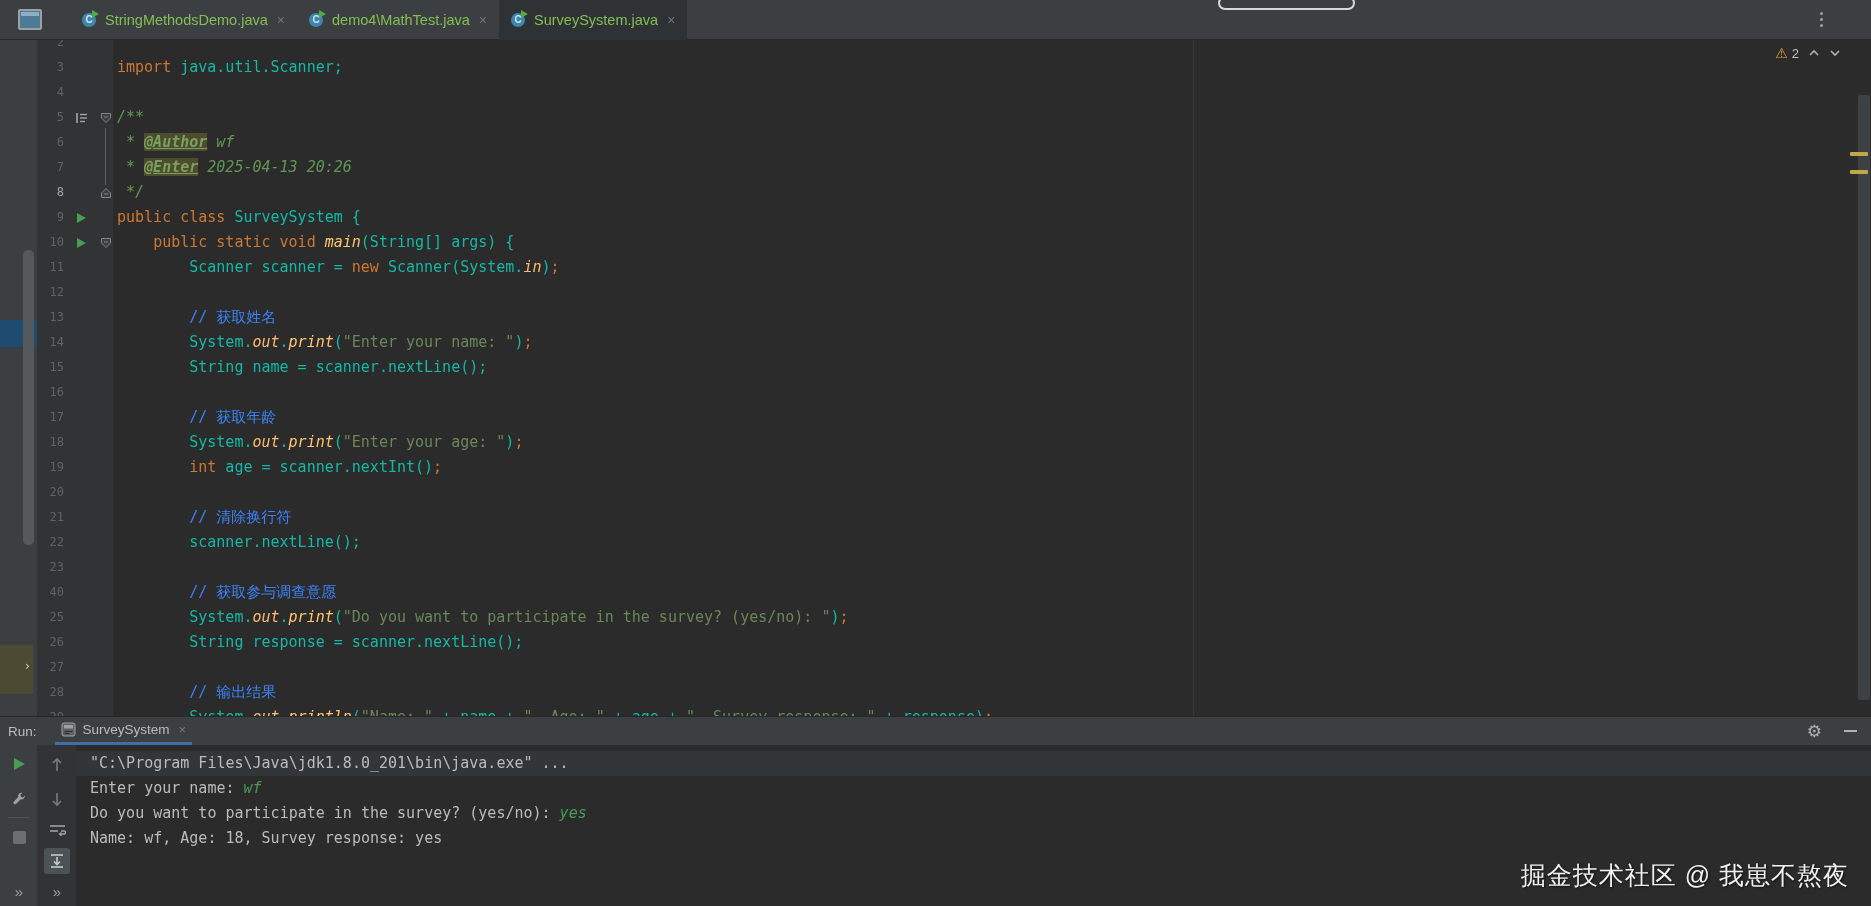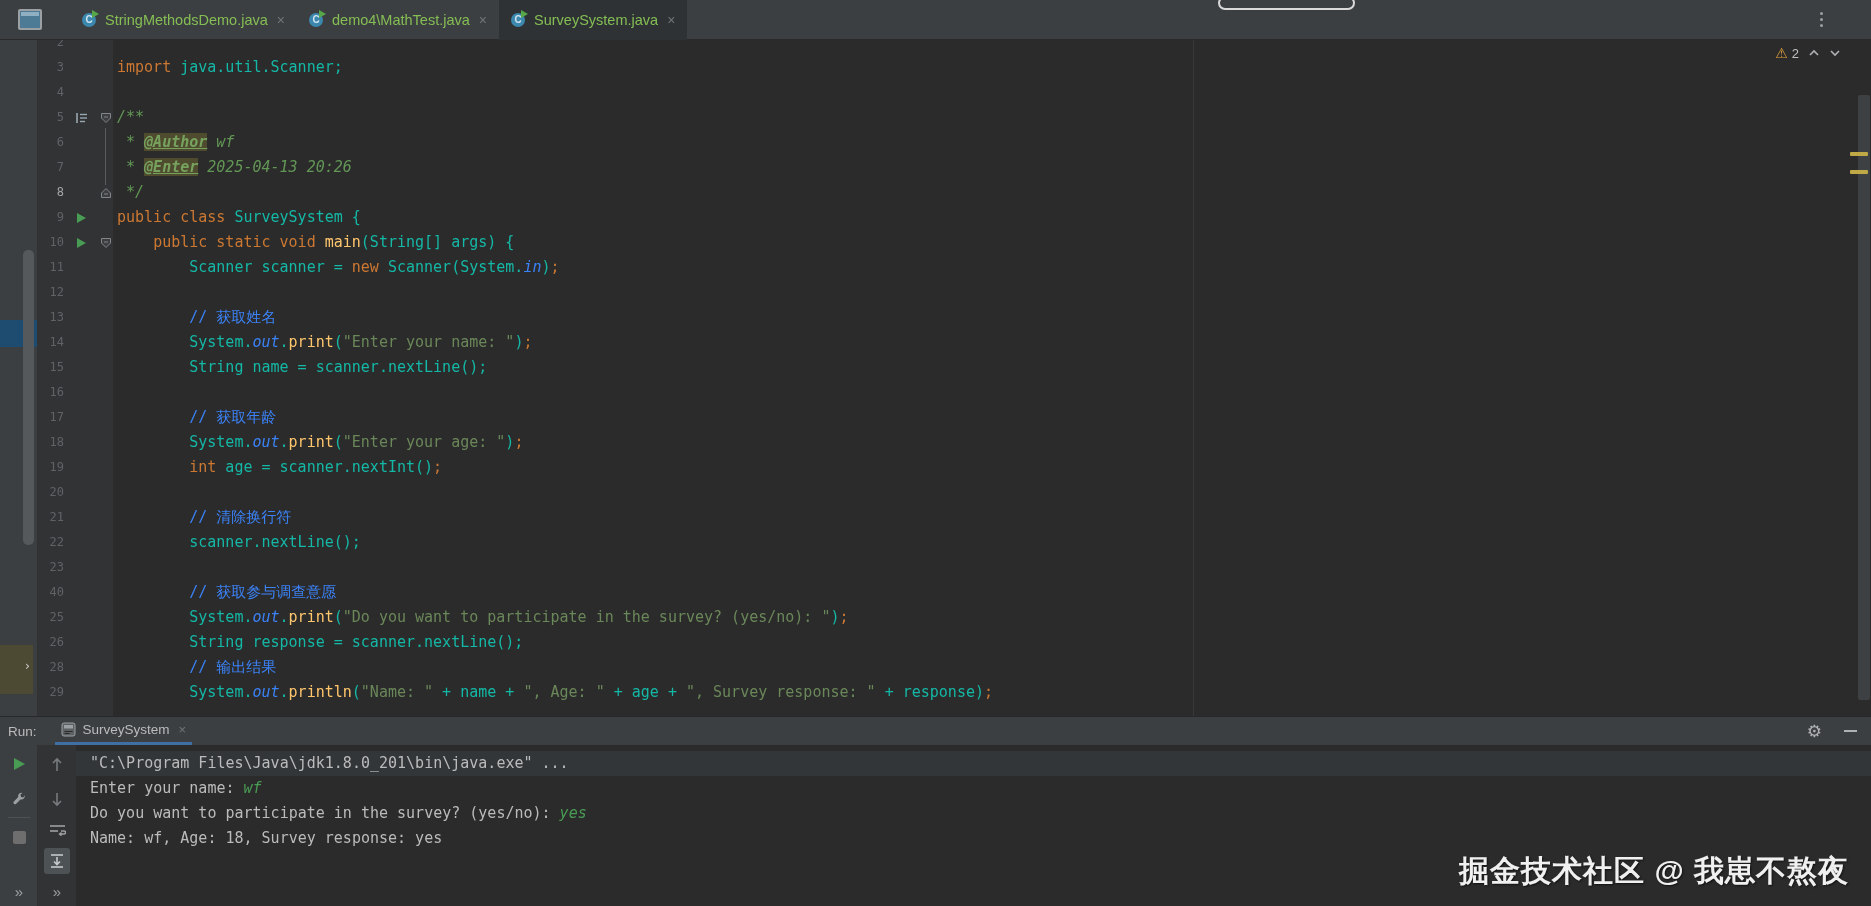--- a/index.html
+++ b/index.html
@@ -36,21 +36,21 @@
   #rows{position:absolute;left:0;top:-10px;right:14px;}
   .crow{display:flex;height:25px;line-height:25px;font-size:15px;white-space:pre;}
   .ln{width:26px;flex:0 0 auto;text-align:right;color:#606366;font-size:12px;}
   .ln.caret{color:#a4a6a8;}
   .gic{width:34px;flex:0 0 auto;display:flex;align-items:center;justify-content:center;}
   .fic{width:15px;flex:0 0 auto;display:flex;align-items:center;justify-content:center;}
   .cde{flex:1;padding-left:4px;}
   .tk-kw{color:#CC7832;} .tk-pl{color:#14b8a6;} .tk-st{color:#6A8759;} .tk-cm{color:#3b82f6;}
   .tk-doc{color:#629755;font-style:italic;}
   .tk-tag{color:#77a25e;font-style:italic;font-weight:bold;text-decoration:underline;background:#4E4B2E;}
-  .tk-fld{color:#3b82f6;font-style:italic;} .tk-mth{color:#FFC66D;} .tk-sem{color:#CC7832;}
+  .tk-fld{color:#fdba74;font-style:italic;} .tk-mth{color:#FFC66D;font-style:italic;} .tk-sem{color:#CC7832;}
   #fold-line{position:absolute;left:67px;top:88px;width:1px;height:57px;background:#5a5d5f;}
   #margin-guide{position:absolute;left:1155px;top:0;width:1px;height:100%;background:#383838;}
   #warnwidget{position:absolute;right:30px;top:5px;display:flex;align-items:center;gap:9px;
               font-family:"Liberation Sans",sans-serif;}
   #warnwidget .tri{color:#E8A33D;font-size:14px;}
   #warnwidget .cnt{color:#bfc1c3;font-size:13px;margin-left:-5px;}
   #scrollbar{position:absolute;right:0;top:0;width:14px;height:100%;}
   #sb-thumb{position:absolute;left:1px;top:55px;width:12px;height:605px;background:#3d4143;border-radius:2px;}
   .sb-mark{position:absolute;right:3px;width:18px;height:4px;background:#BFA846;border-radius:1px;}
   
@@ -71,21 +71,21 @@
   .ticon{position:absolute;left:0;width:38px;text-align:center;}
   .chev{color:#9da0a2;font-size:15px;font-family:"Liberation Sans",sans-serif;}
   #divider1{position:absolute;left:8px;top:72px;width:22px;height:1px;background:#515151;}
   #stopsq{width:13px;height:13px;background:#6e6e6e;border-radius:2px;margin:0 auto;}
   #scrollend{position:absolute;left:6px;top:103px;width:26px;height:26px;background:#4D5254;border-radius:3px;}
   #cout{position:absolute;left:76px;top:6px;right:0;}
   .krow{height:25px;line-height:25px;font-size:15px;white-space:pre;padding-left:14px;}
   .krow.band{background:#333639;}
   .ck-pl{color:#BBBBBB;} .ck-inp{color:#499C54;font-style:italic;}
   
-  #watermark{position:absolute;right:22px;bottom:14px;color:#f0f0f0;font-weight:bold;font-size:30px;
+  #watermark{position:absolute;right:22px;bottom:14px;color:#f0f0f0;font-weight:normal;font-size:25px;
              font-family:"Liberation Sans",sans-serif;letter-spacing:1px;text-shadow:1px 1px 2px rgba(0,0,0,.6);}
   svg{display:block;}
 </style>
 </head>
 <body>
 
 <div id="app">
 
   <div id="tabbar">
     <div class="winicon"></div>
@@ -169,20 +169,21 @@
         <div class="crow"><span class="ln">17</span><span class="gic"></span><span class="fic"></span><span class="cde"><span class="tk-cm">        // 获取年龄</span></span></div>
         <div class="crow"><span class="ln">18</span><span class="gic"></span><span class="fic"></span><span class="cde"><span class="tk-pl">        System.</span><span class="tk-fld">out</span><span class="tk-pl">.</span><span class="tk-mth">print</span><span class="tk-pl">(</span><span class="tk-st">"Enter your age: "</span><span class="tk-pl">)</span><span class="tk-sem">;</span></span></div>
         <div class="crow"><span class="ln">19</span><span class="gic"></span><span class="fic"></span><span class="cde"><span class="tk-pl">        </span><span class="tk-kw">int</span><span class="tk-pl"> age = scanner.nextInt()</span><span class="tk-sem">;</span></span></div>
         <div class="crow"><span class="ln">20</span><span class="gic"></span><span class="fic"></span><span class="cde"></span></div>
         <div class="crow"><span class="ln">21</span><span class="gic"></span><span class="fic"></span><span class="cde"><span class="tk-cm">        // 清除换行符</span></span></div>
         <div class="crow"><span class="ln">22</span><span class="gic"></span><span class="fic"></span><span class="cde"><span class="tk-pl">        scanner.nextLine();</span></span></div>
         <div class="crow"><span class="ln">23</span><span class="gic"></span><span class="fic"></span><span class="cde"></span></div>
         <div class="crow"><span class="ln">40</span><span class="gic"></span><span class="fic"></span><span class="cde"><span class="tk-cm">        // 获取参与调查意愿</span></span></div>
         <div class="crow"><span class="ln">25</span><span class="gic"></span><span class="fic"></span><span class="cde"><span class="tk-pl">        System.</span><span class="tk-fld">out</span><span class="tk-pl">.</span><span class="tk-mth">print</span><span class="tk-pl">(</span><span class="tk-st">"Do you want to participate in the survey? (yes/no): "</span><span class="tk-pl">)</span><span class="tk-sem">;</span></span></div>
         <div class="crow"><span class="ln">26</span><span class="gic"></span><span class="fic"></span><span class="cde"><span class="tk-pl">        String response = scanner.nextLine();</span></span></div>
+        <div class="crow"><span class="ln">27</span><span class="gic"></span><span class="fic"></span><span class="cde"></span></div>
         <div class="crow"><span class="ln">28</span><span class="gic"></span><span class="fic"></span><span class="cde"><span class="tk-cm">        // 输出结果</span></span></div>
         <div class="crow"><span class="ln">29</span><span class="gic"></span><span class="fic"></span><span class="cde"><span class="tk-pl">        System.</span><span class="tk-fld">out</span><span class="tk-pl">.</span><span class="tk-mth">println</span><span class="tk-pl">(</span><span class="tk-st">"Name: "</span><span class="tk-pl"> + name + </span><span class="tk-st">", Age: "</span><span class="tk-pl"> + age + </span><span class="tk-st">", Survey response: "</span><span class="tk-pl"> + response)</span><span class="tk-sem">;</span></span></div>
       </div>
     <div id="fold-line"></div>
     <div id="warnwidget">
       <span class="tri">⚠</span>
       <span class="cnt">2</span>
       <svg width="12" height="8">
           <polyline points="2,6 6,2 10,6" fill="none" stroke="#afb1b3" stroke-width="1.6"></polyline>
         </svg>

